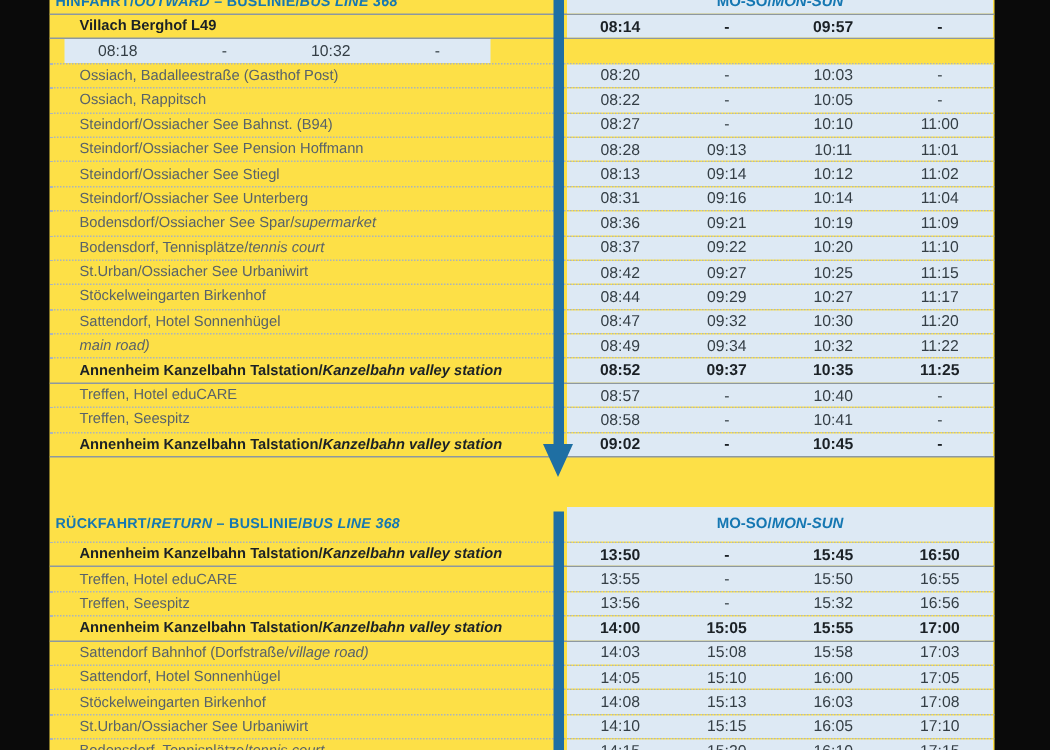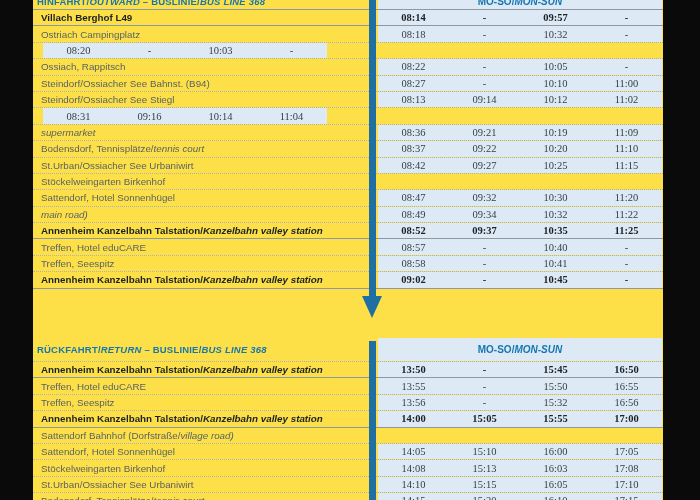--- a/index.html
+++ b/index.html
@@ -49,30 +49,29 @@
 
   .row{
     display:flex;align-items:stretch;
     height:16.4px;box-sizing:border-box;
     border-bottom:1px dotted #aab4bc;
   }
   .row.bold{border-bottom:1px solid #8d98a0;}
   .row.bold .station, .row.bold .time{font-weight:bold;color:#1b2126;}
   .station{
     width:335px;box-sizing:border-box;
-    padding-left:8px;
+    padding-left:20px;
     font-size:9.8px;color:#58626a;
     display:flex;align-items:center;
     white-space:nowrap;overflow:hidden;
   }
   .times{
     width:284px;margin-left:10px;
     background:#dde9f4;
     display:flex;
-    font-family:Liberation Serif, serif;
   }
   .time{
     flex:1;
     font-size:10.5px;color:#343e45;
     display:flex;align-items:center;justify-content:center;
     white-space:nowrap;
   }
 
   .flow-bar{
     position:absolute;
@@ -110,31 +109,31 @@
               <span>Villach Berghof L49</span>
             </div>
             <div class="times">
               <span class="time">08:14</span>
               <span class="time">-</span>
               <span class="time">09:57</span>
               <span class="time">-</span>
             </div>
           </div>
           <div class="row">
-            <div class="station">
-              <span>Ostriach Campingplatz</span>
-            </div>
             <div class="times">
               <span class="time">08:18</span>
               <span class="time">-</span>
               <span class="time">10:32</span>
               <span class="time">-</span>
             </div>
           </div>
           <div class="row">
+            <div class="station">
+              <span>Ossiach, Badalleestraße (Gasthof Post)</span>
+            </div>
             <div class="times">
               <span class="time">08:20</span>
               <span class="time">-</span>
               <span class="time">10:03</span>
               <span class="time">-</span>
             </div>
           </div>
           <div class="row">
             <div class="station">
               <span>Ossiach, Rappitsch</span>
@@ -148,43 +147,58 @@
           </div>
           <div class="row">
             <div class="station">
               <span>Steindorf/Ossiacher See Bahnst. (B94)</span>
             </div>
             <div class="times">
               <span class="time">08:27</span>
               <span class="time">-</span>
               <span class="time">10:10</span>
               <span class="time">11:00</span>
+            </div>
+          </div>
+          <div class="row">
+            <div class="station">
+              <span>Steindorf/Ossiacher See Pension Hoffmann</span>
+            </div>
+            <div class="times">
+              <span class="time">08:28</span>
+              <span class="time">09:13</span>
+              <span class="time">10:11</span>
+              <span class="time">11:01</span>
             </div>
           </div>
           <div class="row">
             <div class="station">
               <span>Steindorf/Ossiacher See Stiegl</span>
             </div>
             <div class="times">
               <span class="time">08:13</span>
               <span class="time">09:14</span>
               <span class="time">10:12</span>
               <span class="time">11:02</span>
             </div>
           </div>
           <div class="row">
+            <div class="station">
+              <span>Steindorf/Ossiacher See Unterberg</span>
+            </div>
             <div class="times">
               <span class="time">08:31</span>
               <span class="time">09:16</span>
               <span class="time">10:14</span>
               <span class="time">11:04</span>
             </div>
           </div>
           <div class="row">
             <div class="station">
+              <span>Bodensdorf/Ossiacher See Spar/</span>
               <span class="it">supermarket</span>
             </div>
             <div class="times">
               <span class="time">08:36</span>
               <span class="time">09:21</span>
               <span class="time">10:19</span>
               <span class="time">11:09</span>
             </div>
           </div>
           <div class="row">
@@ -206,20 +220,26 @@
             <div class="times">
               <span class="time">08:42</span>
               <span class="time">09:27</span>
               <span class="time">10:25</span>
               <span class="time">11:15</span>
             </div>
           </div>
           <div class="row">
             <div class="station">
               <span>Stöckelweingarten Birkenhof</span>
+            </div>
+            <div class="times">
+              <span class="time">08:44</span>
+              <span class="time">09:29</span>
+              <span class="time">10:27</span>
+              <span class="time">11:17</span>
             </div>
           </div>
           <div class="row">
             <div class="station">
               <span>Sattendorf, Hotel Sonnenhügel</span>
             </div>
             <div class="times">
               <span class="time">08:47</span>
               <span class="time">09:32</span>
               <span class="time">10:30</span>
@@ -339,20 +359,26 @@
               <span class="time">15:05</span>
               <span class="time">15:55</span>
               <span class="time">17:00</span>
             </div>
           </div>
           <div class="row">
             <div class="station">
               <span>Sattendorf Bahnhof (Dorfstraße/</span>
               <span class="it">village road)</span>
             </div>
+            <div class="times">
+              <span class="time">14:03</span>
+              <span class="time">15:08</span>
+              <span class="time">15:58</span>
+              <span class="time">17:03</span>
+            </div>
           </div>
           <div class="row">
             <div class="station">
               <span>Sattendorf, Hotel Sonnenhügel</span>
             </div>
             <div class="times">
               <span class="time">14:05</span>
               <span class="time">15:10</span>
               <span class="time">16:00</span>
               <span class="time">17:05</span>

